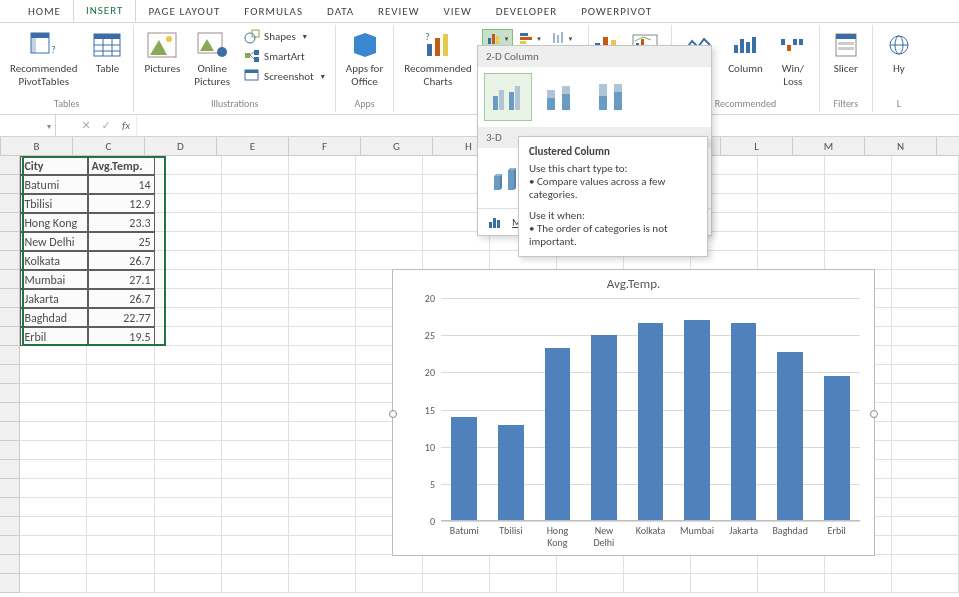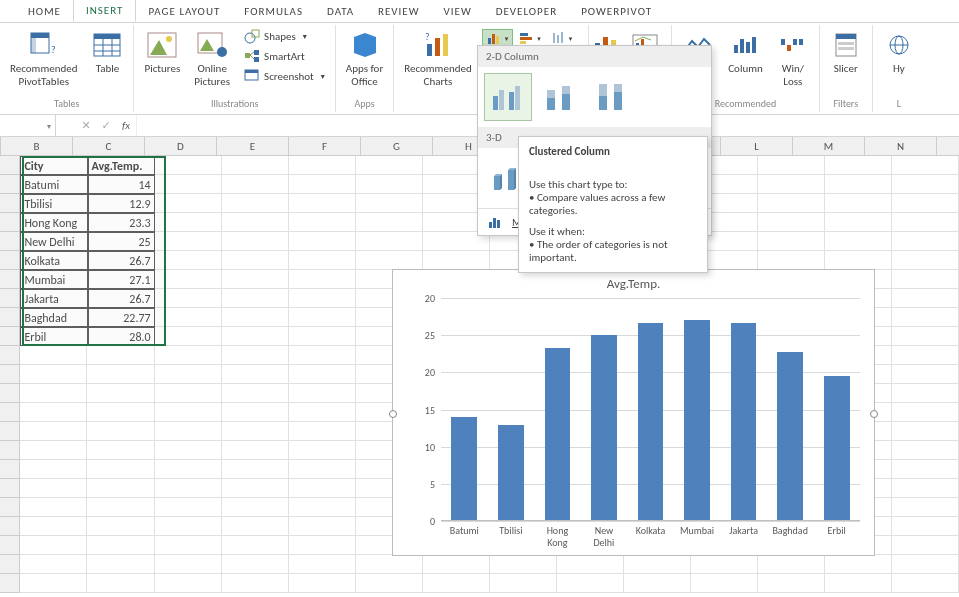--- a/index.html
+++ b/index.html
@@ -696,21 +696,21 @@
         <div class="cell"></div>
         <div class="cell"></div>
         <div class="cell"></div>
         <div class="cell"></div>
         <div class="cell"></div>
         <div class="cell"></div>
       </div>
       <div class="row">
         <div class="rowh"></div>
         <div class="cell" style="border: 1px solid rgb(85, 85, 85);">Erbil</div>
-        <div class="cell num" style="border: 1px solid rgb(85, 85, 85);">28.0</div>
+        <div class="cell num" style="border: 1px solid rgb(85, 85, 85);">19.5</div>
         <div class="cell"></div>
         <div class="cell"></div>
         <div class="cell"></div>
         <div class="cell"></div>
         <div class="cell"></div>
         <div class="cell"></div>
         <div class="cell"></div>
         <div class="cell"></div>
         <div class="cell"></div>
         <div class="cell"></div>
@@ -1045,18 +1045,18 @@
           <rect x="1" y="7" width="3" height="6" fill="#3a6ea5"></rect>
           <rect x="5" y="3" width="3" height="10" fill="#3a6ea5"></rect>
           <rect x="9" y="5" width="3" height="8" fill="#3a6ea5"></rect>
         </svg>
       <span><u>M</u>ore Column Charts...</span>
     </div>
   </div>
 
   <div class="tooltip" style="left:518px;top:-1px">
     <div><b>Clustered Column</b></div>
-    <div style="margin-top:20px">Use this chart type to:</div>
+    <div style="margin-top:4px">Use this chart type to:</div>
     <div>• Compare values across a few categories.</div>
     <div style="margin-top:8px">Use it when:</div>
     <div>• The order of categories is not important.</div>
   </div>
 </div>
 
 </body></html>

